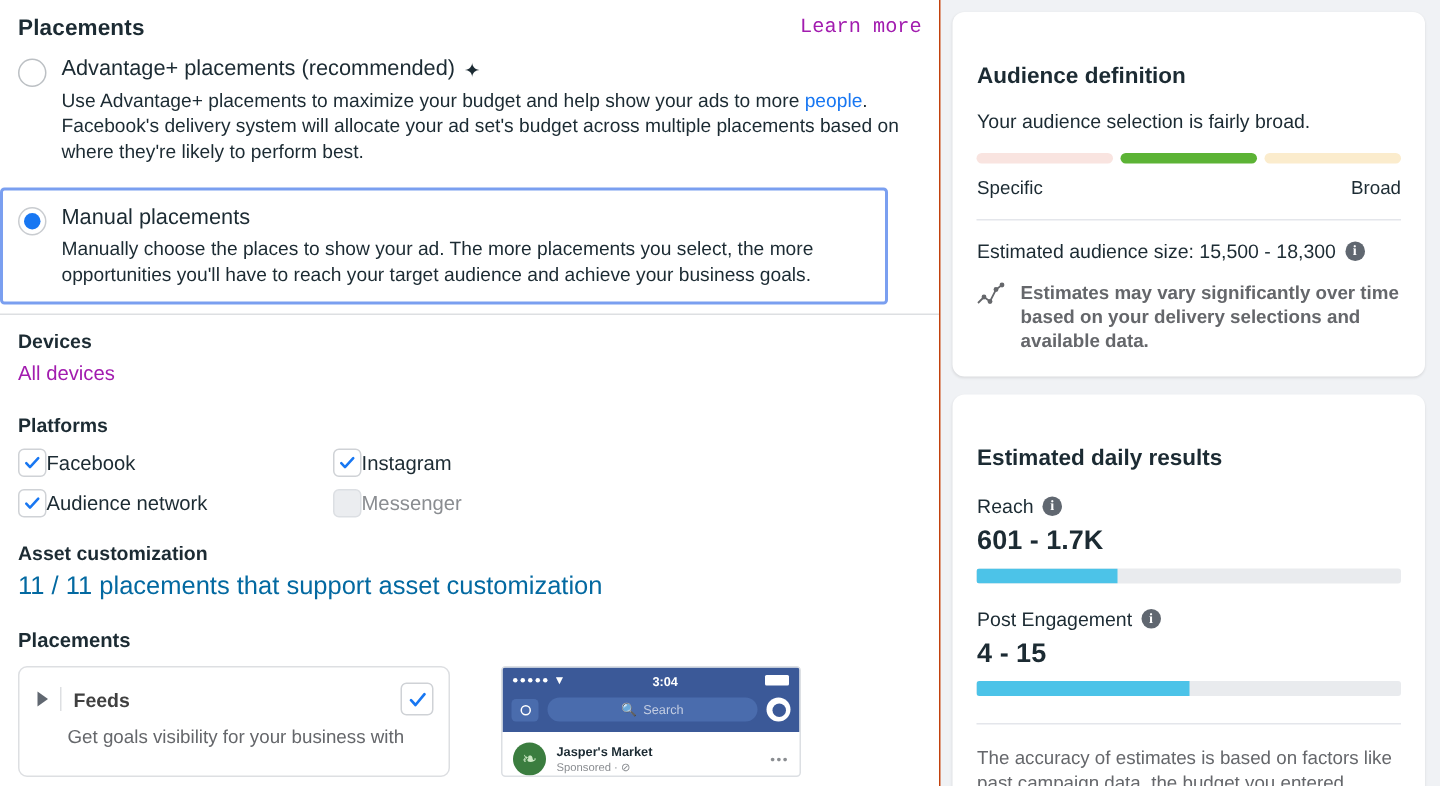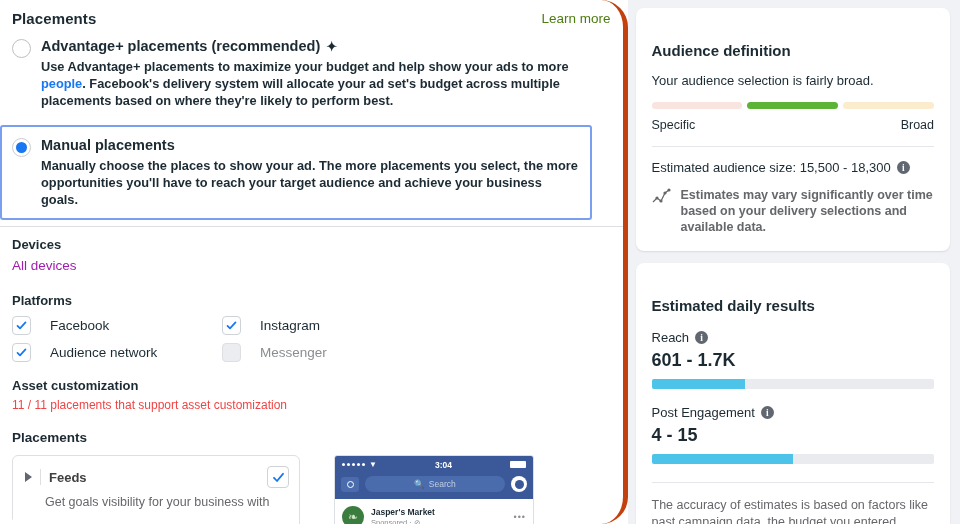--- a/index.html
+++ b/index.html
@@ -11,30 +11,29 @@
     overflow: hidden;
   }
   .app { display: flex; width: 960px; height: 524px; }
 
   
   .left {
     width: 682px; height: 524px;
     background: #ffffff;
     position: relative;
     overflow: hidden;
-    border-right: 5px solid #c2410c;
-    border-radius: 27px;
+    border-right: 1px solid #c2410c;
   }
 
   .hdr {
     display: flex; align-items: center; justify-content: space-between;
     padding: 10px 12px 0 12px;
   }
   .hdr-title { font-size: 15px; font-weight: bold; color: #1c2b33; letter-spacing: .1px; }
-  .learn-more { font-size: 13.5px; color: #4d7c0f; cursor: pointer; }
+  .learn-more { font-size: 13.5px; color: #a21caf; cursor: pointer; font-family: Liberation Mono, monospace; }
 
   
   .opt {
     display: flex; align-items: flex-start; gap: 10px;
     padding: 10px 12px 12px 12px;
   }
   .opt.selected {
     border: 2px solid #7a9ff0;
     border-radius: 3px;
     margin: 4px 0 0 0;
@@ -43,50 +42,50 @@
   }
   .radio {
     width: 19px; height: 19px; border-radius: 50%;
     border: 1px solid #bcc0c4; background: #fff;
     flex: 0 0 auto; margin-top: 2px;
     display: flex; align-items: center; justify-content: center;
   }
   .radio .dot { width: 11px; height: 11px; border-radius: 50%; background: #1877f2; display: none; }
   .radio.on { border-color: #c9ccd0; }
   .radio.on .dot { display: block; }
-  .opt-body { flex: 1 1 auto; min-width: 0; font-weight: bold; }
+  .opt-body { flex: 1 1 auto; min-width: 0; }
   .opt-title {
     font-size: 14.5px; color: #1c2b33; line-height: 19px;
     display: flex; align-items: center; gap: 6px;
   }
   .sparkle { font-size: 13px; line-height: 1; color: #1c2b33; }
   .opt-desc { font-size: 12.8px; color: #1c2b33; line-height: 17px; margin-top: 2px; }
   .opt-desc a { color: #1877f2; text-decoration: none; }
 
   .divider { height: 1px; background: #dddfe2; margin: 6px 0 0 0; }
 
   .sec-label { font-size: 13px; font-weight: bold; color: #1c2b33; padding: 10px 12px 0 12px; }
   .sec-value { font-size: 13.5px; color: #a21caf; padding: 6px 12px 0 12px; }
 
   
   .platforms { padding: 8px 12px 0 12px; display: grid; grid-template-columns: 210px 210px; row-gap: 8px; }
-  .cbrow { display: flex; align-items: center; gap: 19px; }
+  .cbrow { display: flex; align-items: center; gap: 0; }
   .cbox {
     width: 19px; height: 19px; border-radius: 4px;
     border: 1px solid #cfd2d6; background: #fff;
     display: flex; align-items: center; justify-content: center;
     flex: 0 0 auto;
   }
   .cbox.off { background: #ebedf0; border-color: #dcdfe3; }
   .cbox svg { display: block; }
   .cb-label { font-size: 13.5px; color: #1c2b33; }
   .cb-label.muted { color: #8a8d91; }
 
   .asset-head { font-size: 13px; font-weight: bold; color: #1c2b33; padding: 16px 12px 0 12px; }
-  .asset-sub { font-size: 12px; color: #ef4444; padding: 5px 12px 0 12px; }
+  .asset-sub { font-size: 17px; color: #0369a1; padding: 5px 12px 0 12px; }
 
   .pl-head { font-size: 13.5px; font-weight: bold; color: #1c2b33; padding: 18px 12px 0 12px; }
 
   .pl-area { display: flex; gap: 26px; padding: 10px 12px 0 12px; }
   .pl-card {
     width: 288px; border: 1px solid #dddfe2; border-radius: 6px;
     background: #fff; padding: 10px 10px 10px 8px;
   }
   .pl-card-top { display: flex; align-items: center; gap: 8px; }
   .caret { width: 0; height: 0; border-left: 7px solid #606770; border-top: 5px solid transparent; border-bottom: 5px solid transparent; flex: 0 0 auto; margin-left: 4px;}

